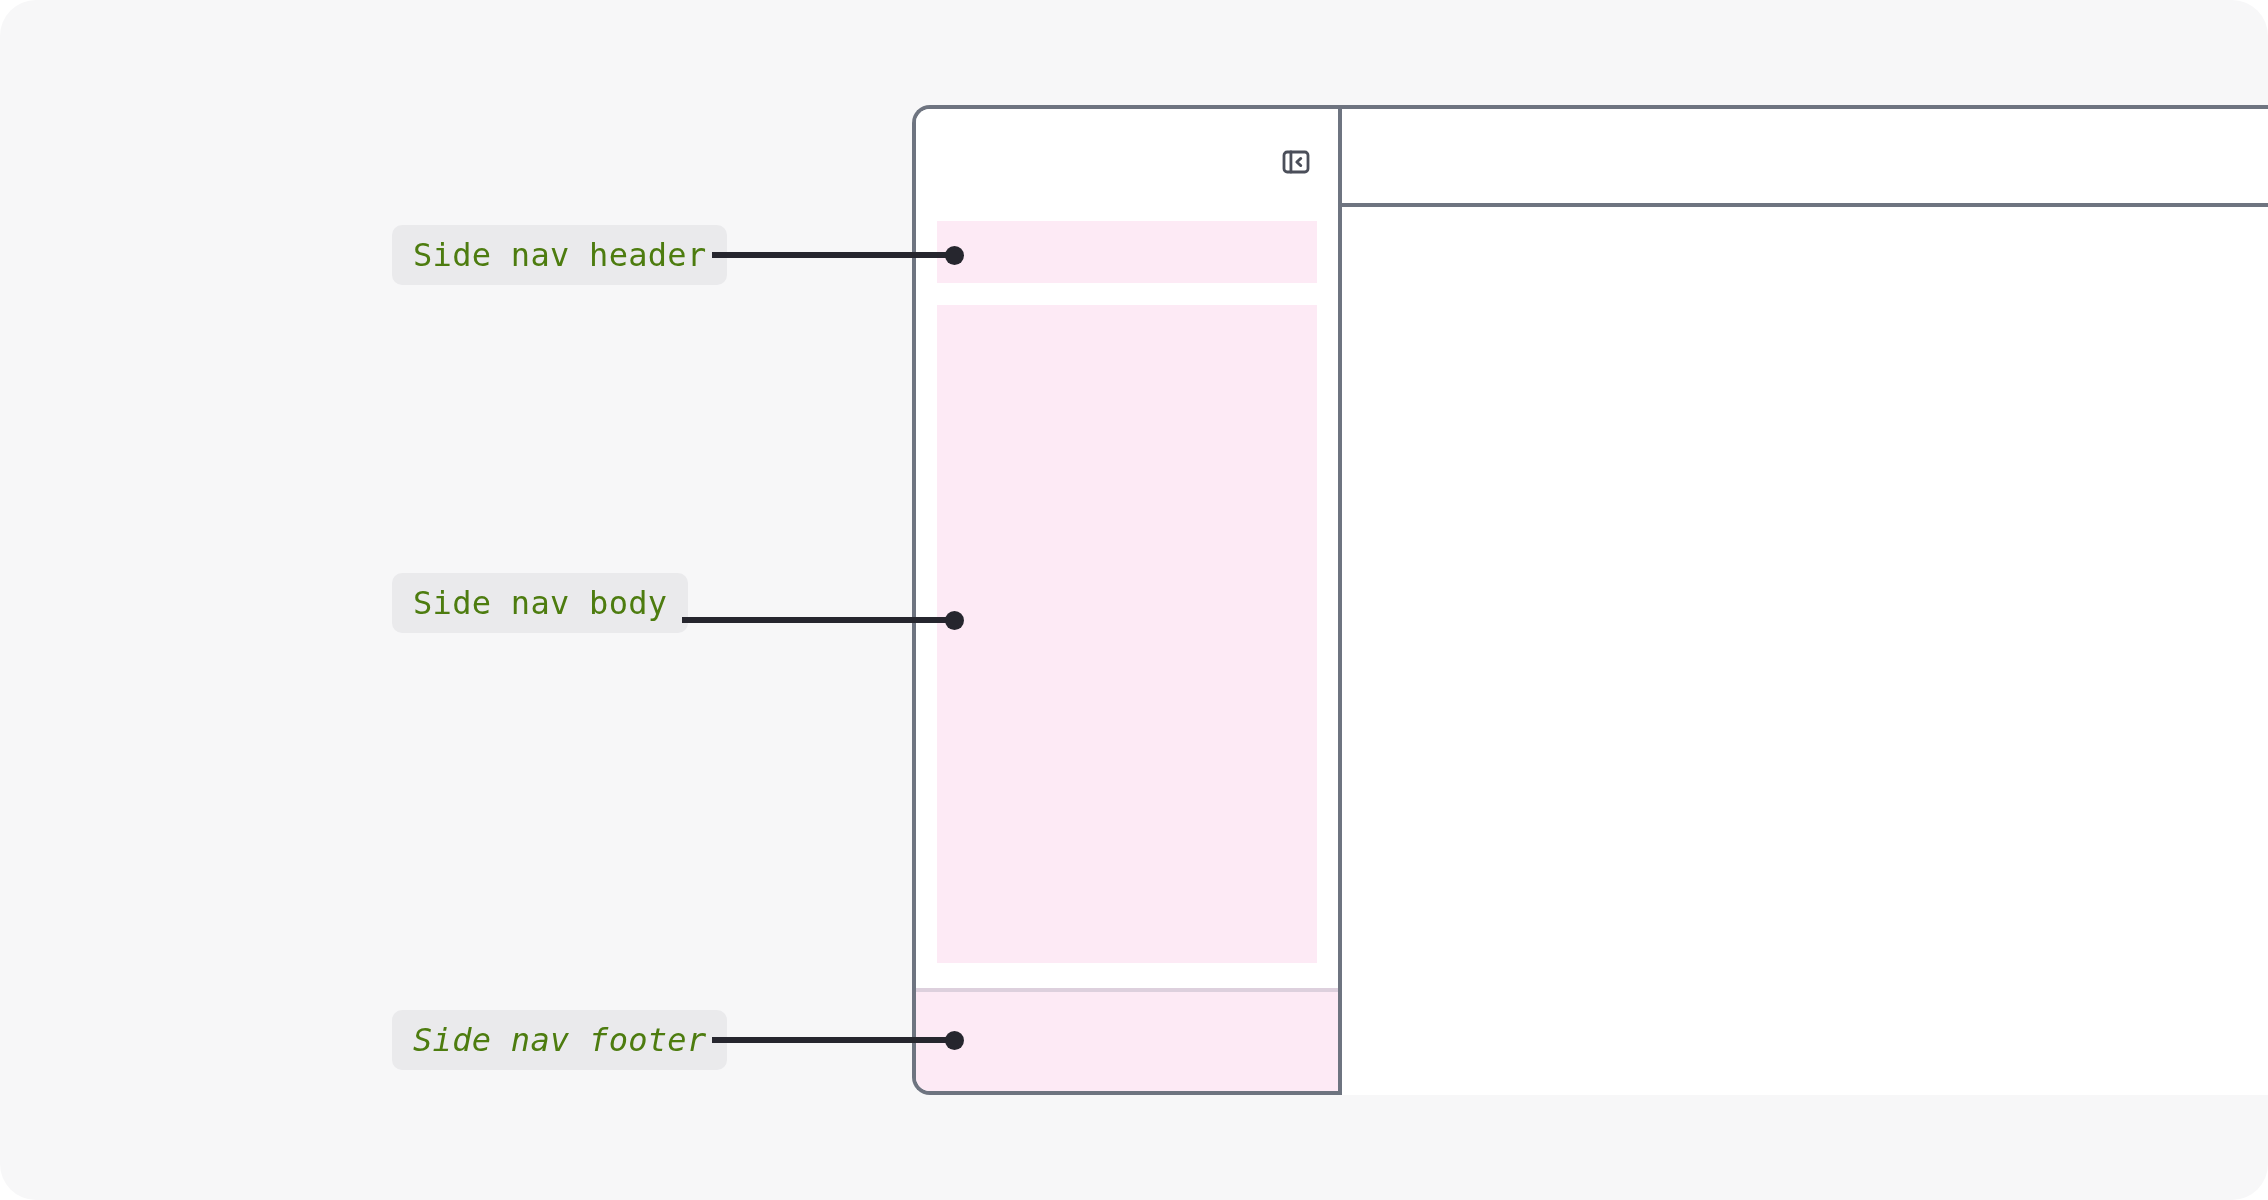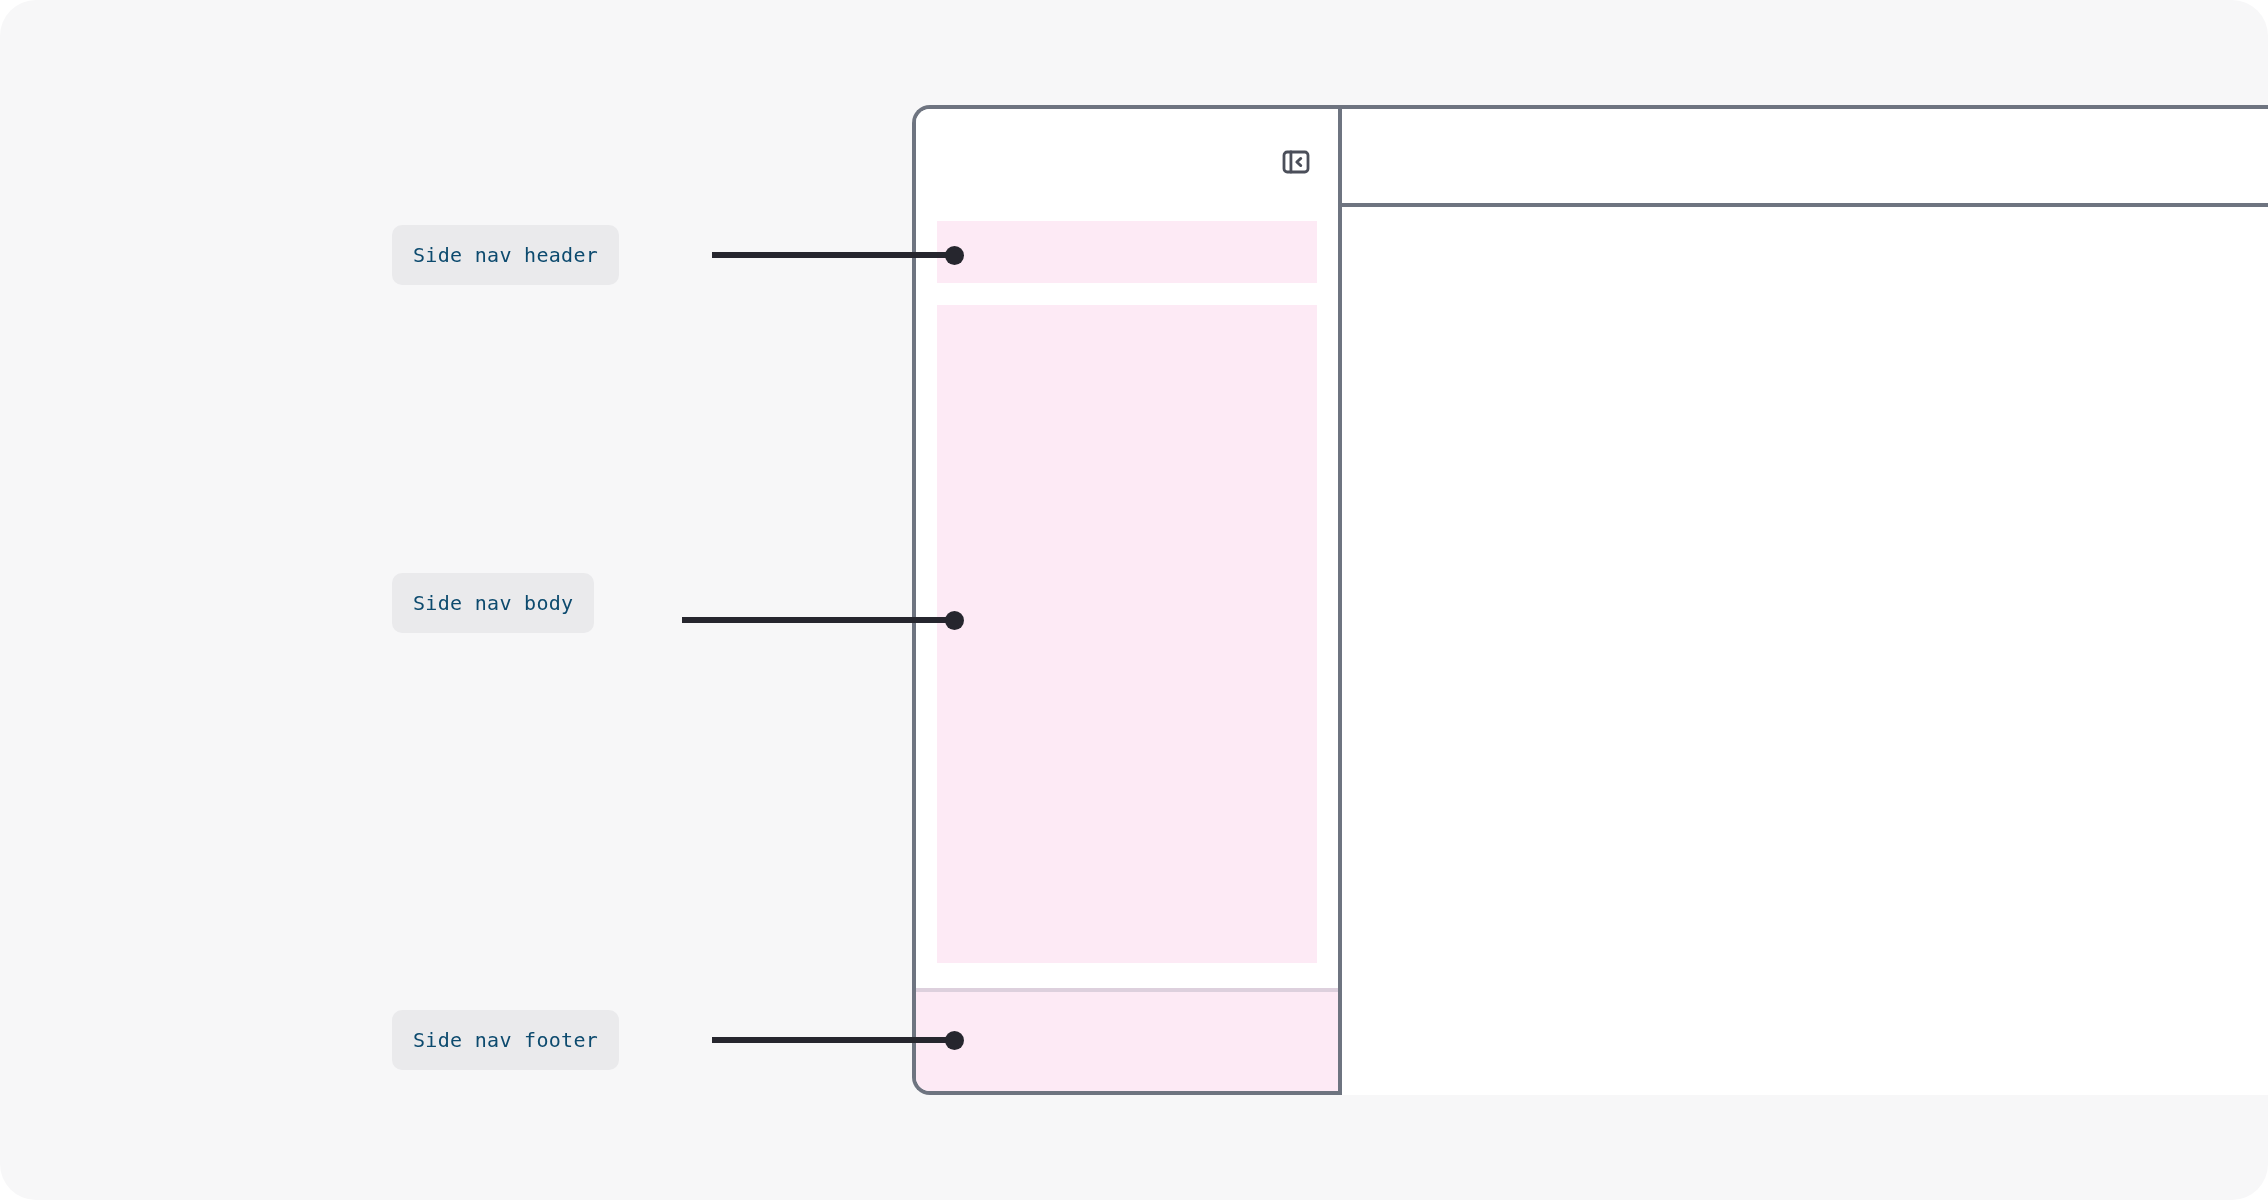--- a/index.html
+++ b/index.html
@@ -150,23 +150,23 @@
     height: 60px;
     background: #eaeaec;
     border-radius: 10px;
     display: flex;
     align-items: center;
     padding: 0 21px;
     white-space: nowrap;
   }
   .anno-pill span {
     font-family: "DejaVu Sans Mono", "Liberation Mono", monospace;
-    font-size: 20px;
+    font-size: 32px;
     letter-spacing: 0.3px;
-    color: #0c4a6e;
+    color: #4d7c0f;
     line-height: 1;
   }
 
   .anno-line {
     position: absolute;
     height: 6px;
     background: #26262e;
   }
 
   .anno-dot {
@@ -225,20 +225,20 @@
 
   <div class="annotation">
     <div class="anno-pill" style="left:392px; top:573px;">
       <span>Side nav body</span>
     </div>
     <div class="anno-line" style="left:682px; top:617px; width:272px;"></div>
     <div class="anno-dot" style="left:945px; top:611px;"></div>
   </div>
 
   <div class="annotation">
-    <div class="anno-pill" style="left:392px; top:1010px;">
+    <div class="anno-pill" style="left:392px; top:1010px;font-style:italic;">
       <span>Side nav footer</span>
     </div>
     <div class="anno-line" style="left:712px; top:1037px; width:242px;"></div>
     <div class="anno-dot" style="left:945px; top:1031px;"></div>
   </div>
 
 </div>
 
 </body></html>

